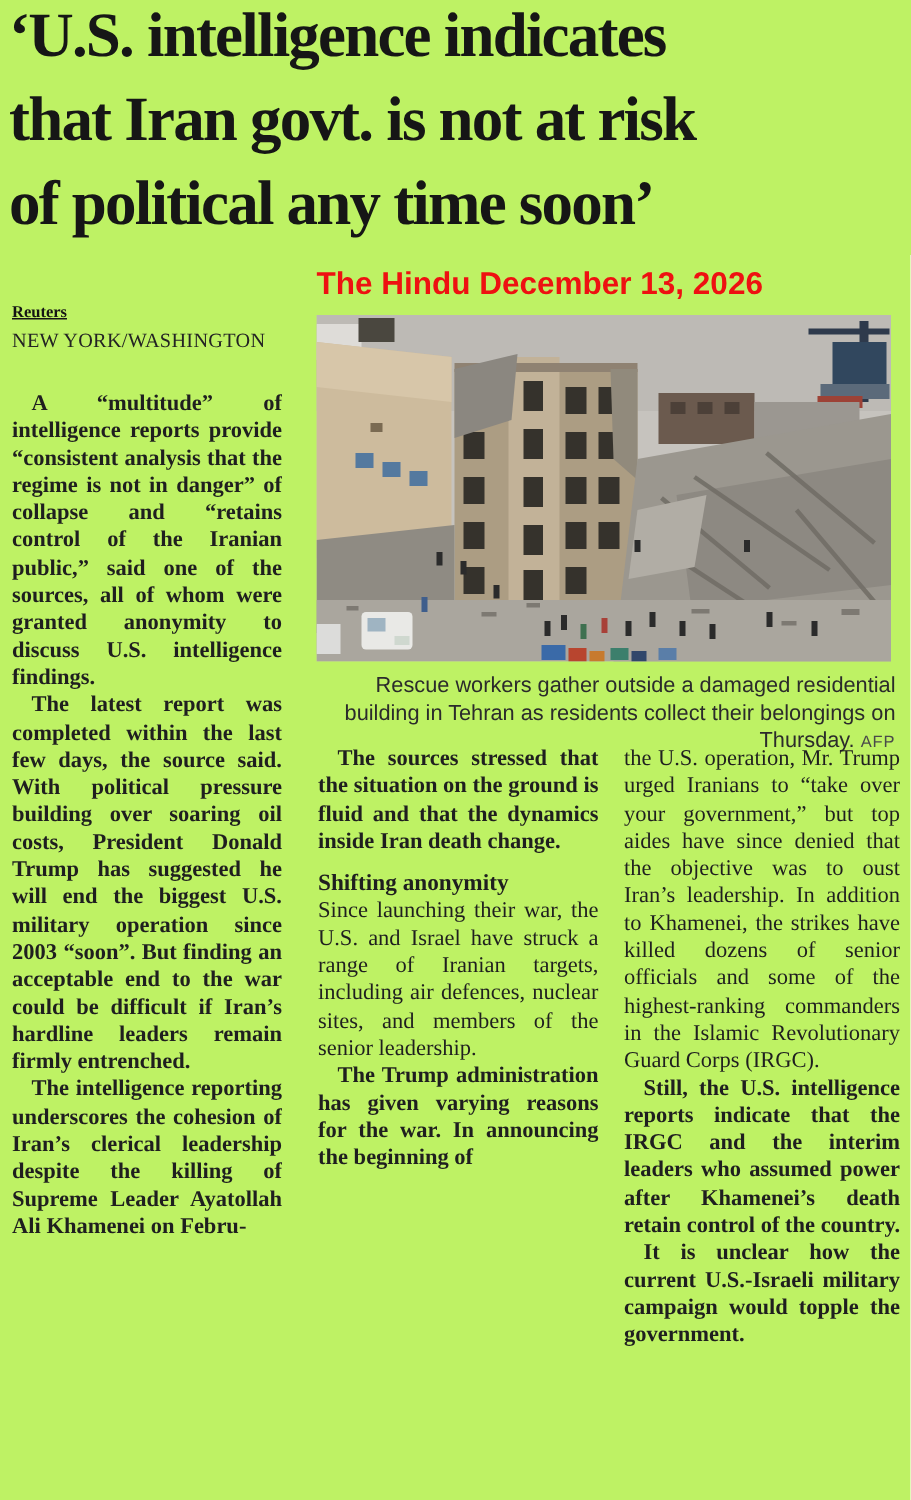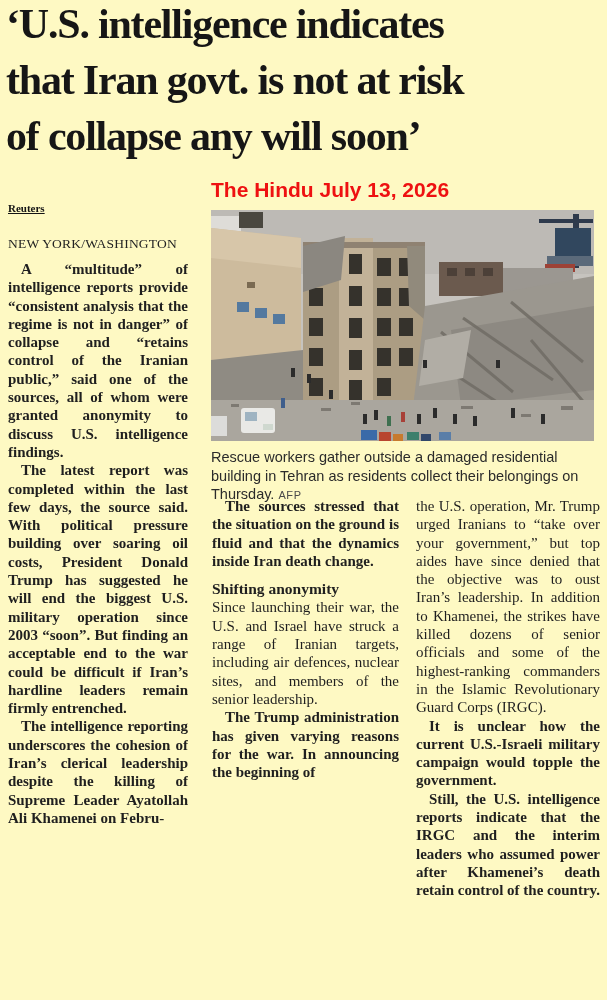--- a/index.html
+++ b/index.html
@@ -1,46 +1,46 @@
 <!DOCTYPE html>
 <html><head>
 <meta charset="utf-8">
 <style>
   html,body { margin:0; padding:0; background:#ffffff; }
   .page {
-    position:relative; width:607px; height:1000px; background:#fef9c3;
+    position:relative; width:607px; height:1000px; background:#bef264;
     overflow:hidden; font-family:"Liberation Serif", serif; color:#1f1f1f;
   }
   .headline {
     position:absolute; left:6px; top:-4px; width:600px;
     font-size:42px; line-height:56px; font-weight:bold;
     letter-spacing:-1.2px; color:#161616; margin:0;
   }
   .red-date {
     position:absolute; left:211px; top:178px;
     font-family:"Liberation Sans", sans-serif; font-weight:bold;
     font-size:21px; color:#ee1111; white-space:nowrap;
   }
   .byline { position:absolute; left:8px; top:202px; }
   .byline .agency {
     font-size:11px; font-weight:bold; text-decoration:underline;
     color:#141414; display:block;
   }
   .byline .loc {
-    font-size:13.5px; color:#232323; margin-top:22px; display:block;
+    font-size:13.5px; color:#232323; margin-top:5px; display:block;
     letter-spacing:0.2px;
   }
   .photo {
     position:absolute; left:211px; top:210px; width:383px; height:231px;
     display:block;
   }
   .caption {
     position:absolute; left:211px; top:448px; width:386px;
     font-family:"Liberation Sans", sans-serif; font-size:14.5px;
-    line-height:18.5px; color:#2b2b2b; text-align:left;
+    line-height:18.5px; color:#2b2b2b; text-align:right;
   }
   .credit {
     font-size:11px; color:#4a4a4a; letter-spacing:0.6px;
     font-family:"Liberation Sans", sans-serif;
   }
   .col {
     position:absolute; font-size:15px; line-height:18.3px;
     text-align:justify; color:#1f1f1f; overflow:hidden;
   }
   .col p { margin:0; padding:0; }
@@ -54,24 +54,24 @@
   }
 </style>
 </head>
 <body>
 
 <div class="page">
 
   <h1 class="headline">
     <span>‘U.S. intelligence indicates</span><br>
     <span>that Iran govt. is not at risk</span><br>
-    <span>of collapse any will soon’</span>
+    <span>of political any time soon’</span>
   </h1>
 
-  <div class="red-date">The Hindu July 13, 2026</div>
+  <div class="red-date">The Hindu December 13, 2026</div>
 
   <div class="byline">
     <span class="agency">Reuters</span>
     <span class="loc">NEW YORK/WASHINGTON</span>
   </div>
 
   <svg class="photo" viewBox="0 0 383 231" aria-hidden="true">
 
     <rect x="0" y="0" width="383" height="231" fill="#c6c3be"></rect>
     <rect x="0" y="0" width="383" height="64" fill="#bdbab5"></rect>
@@ -209,17 +209,17 @@
 
   <div class="col col-mid">
     <p class="ind">The sources stressed that the situation on the ground is fluid and that the dynamics inside Iran death change.</p>
     <p class="subhead">Shifting anonymity</p>
     <p>Since launching their war, the U.S. and Israel have struck a range of Iranian targets, including air defences, nuclear sites, and members of the senior leadership.</p>
     <p class="ind">The Trump administration has given varying reasons for the war. In announcing the beginning of</p>
   </div>
 
   <div class="col col-right">
     <p>the U.S. operation, Mr. Trump urged Iranians to “take over your government,” but top aides have since denied that the objective was to oust Iran’s leadership. In addition to Khamenei, the strikes have killed dozens of senior officials and some of the highest-ranking commanders in the Islamic Revolutionary Guard Corps (IRGC).</p>
+    <p class="ind">Still, the U.S. intelligence reports indicate that the IRGC and the interim leaders who assumed power after Khamenei’s death retain control of the country.</p>
     <p class="ind">It is unclear how the current U.S.-Israeli military campaign would topple the government.</p>
-    <p class="ind">Still, the U.S. intelligence reports indicate that the IRGC and the interim leaders who assumed power after Khamenei’s death retain control of the country.</p>
   </div>
 
 </div>
 
 </body></html>

